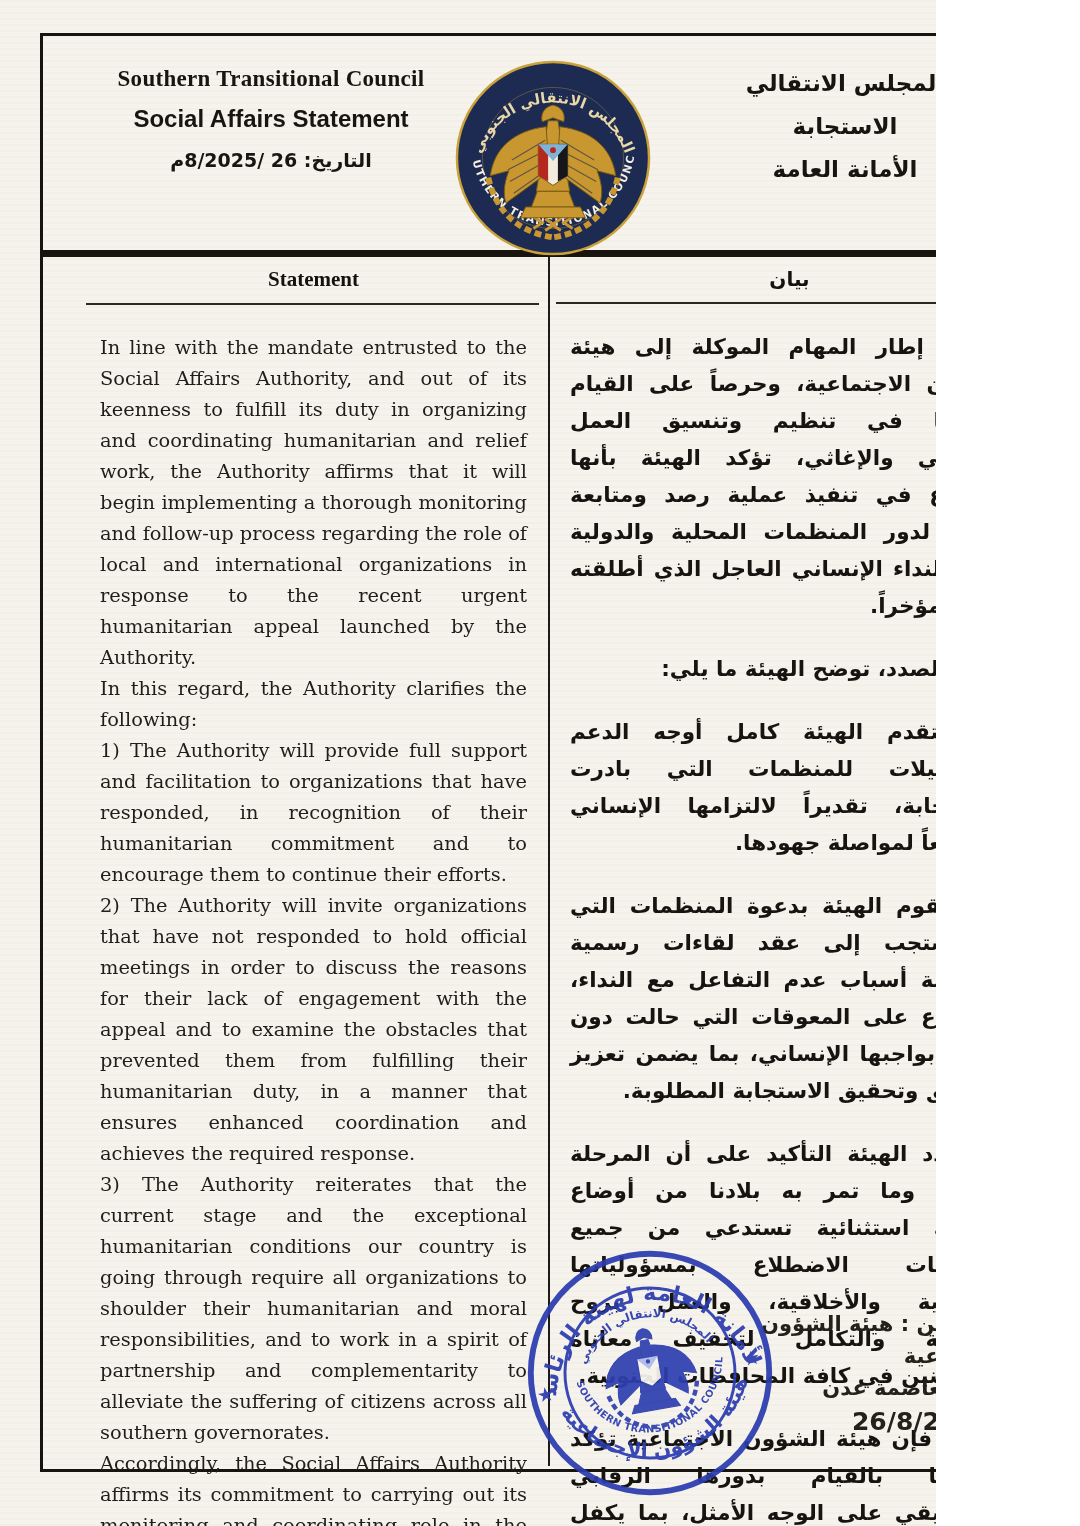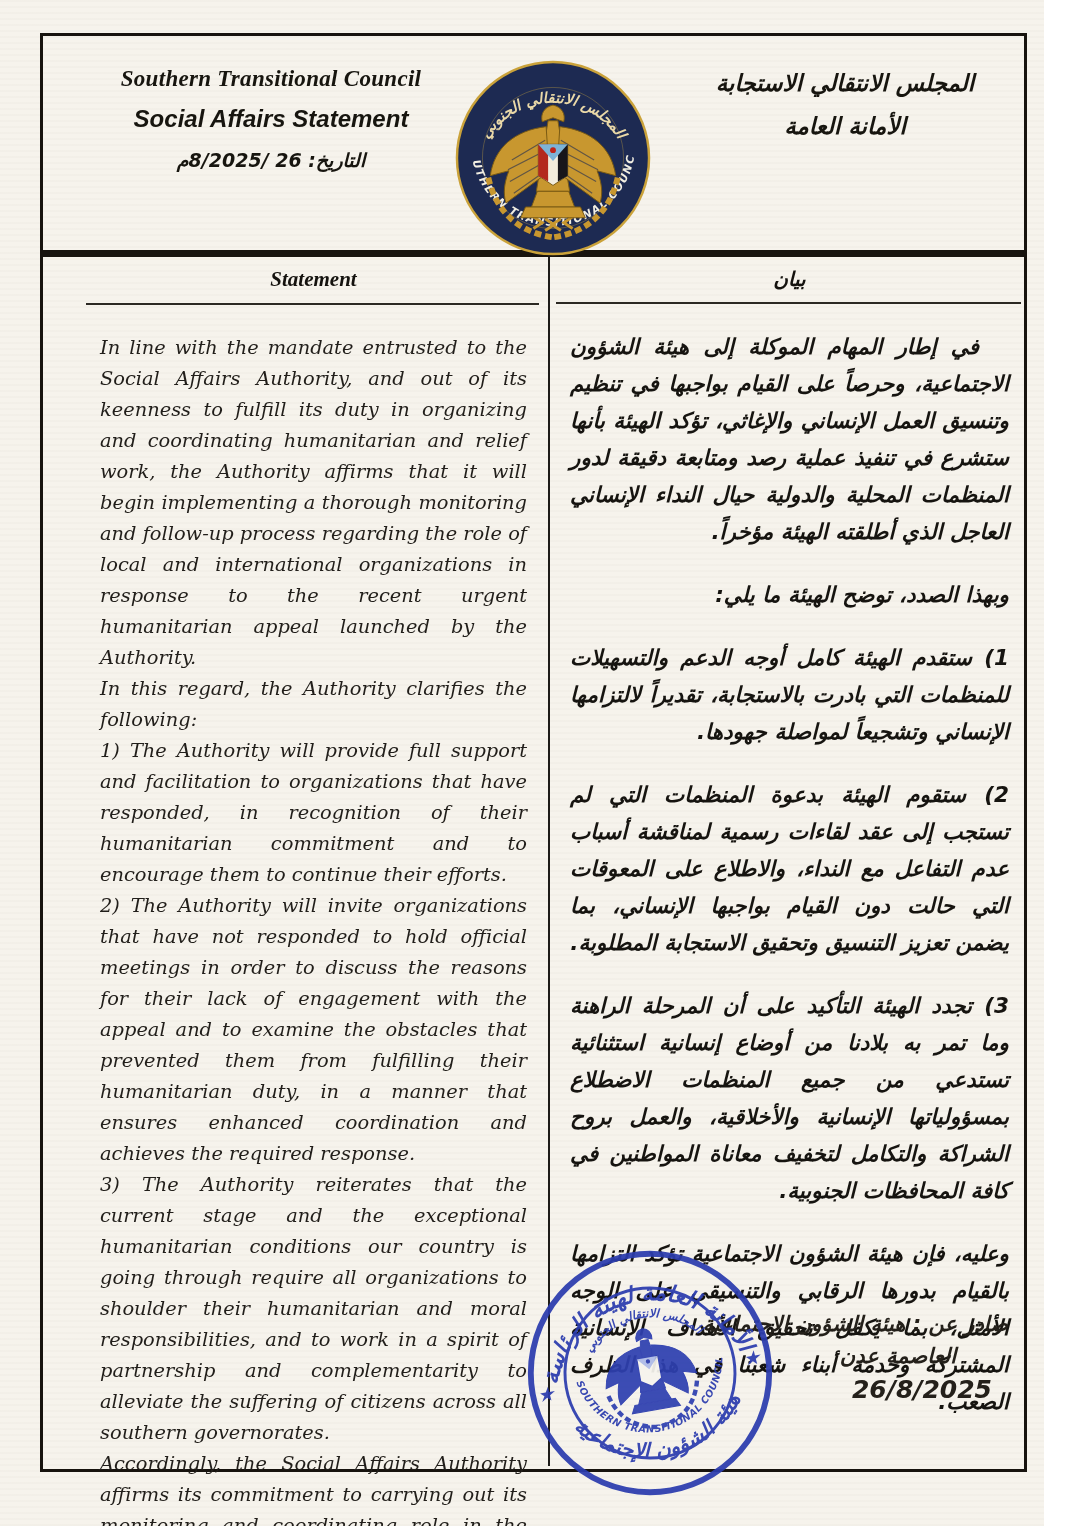--- a/index.html
+++ b/index.html
@@ -1,23 +1,22 @@
 <!DOCTYPE html>
 <html lang="en"><head>
 <meta charset="utf-8">
 <style>
   html,body{margin:0;padding:0;}
   .canvas{
     position:relative;
-    width:1044px;height:1526px;
+    width:936px;height:1526px;
     background:#f6f3ec;
     background-image:repeating-linear-gradient(0deg, rgba(60,50,30,0.018) 0 2px, transparent 2px 6px);
     font-family:"DejaVu Serif", serif;
     overflow:hidden;
-    font-style:italic;
   }
   .page{
     position:absolute;left:40px;top:33px;
     width:981px;height:1433px;
     border:3px solid #17130e;
     background:transparent;
   }
   
   .hdr{position:relative;height:214px;border-bottom:7px solid #17130e;}
   .hdr-en{position:absolute;left:16px;top:30px;width:424px;text-align:center;color:#17150f;}

